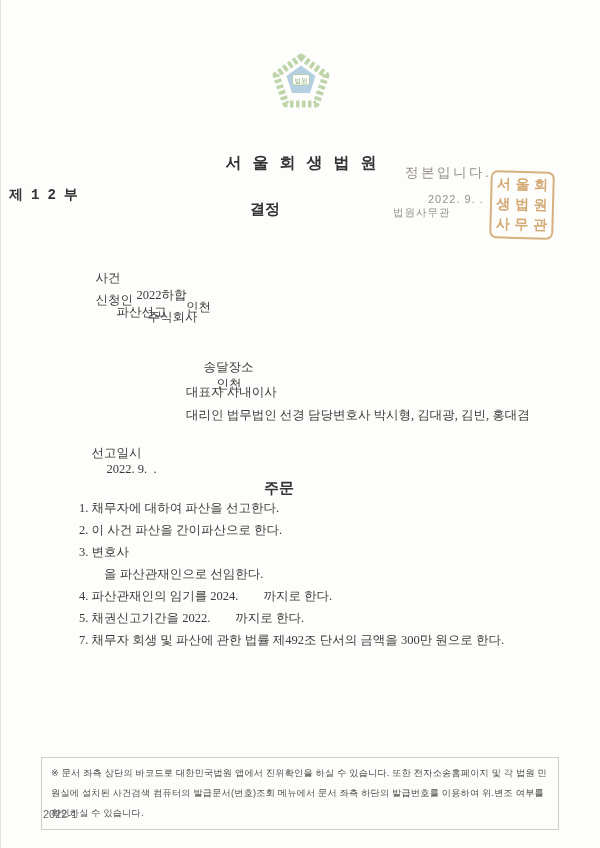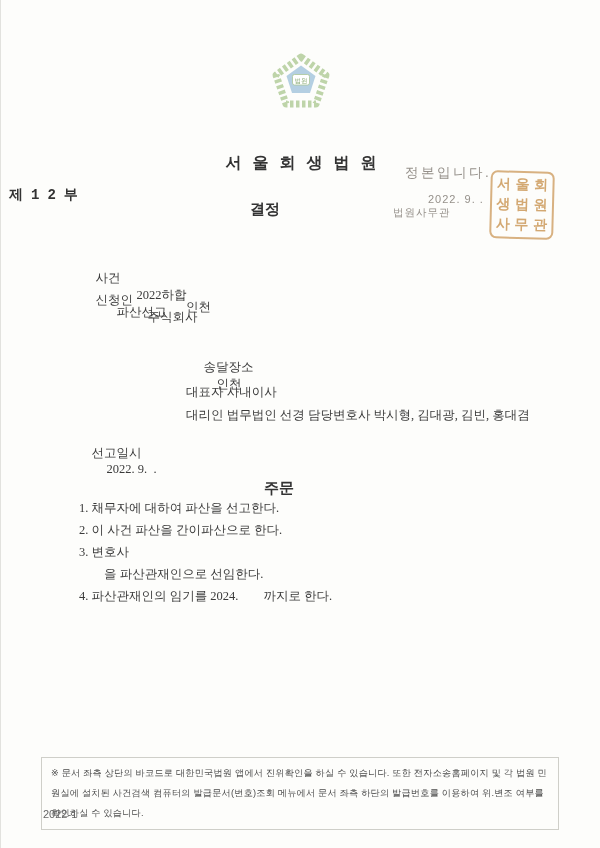--- a/index.html
+++ b/index.html
@@ -173,18 +173,20 @@
   </div>
 
   <div class="abs order-title">주문</div>
 
   <div class="abs order-items">
     <div class="order-item">1. 채무자에 대하여 파산을 선고한다.</div>
     <div class="order-item">2. 이 사건 파산을 간이파산으로 한다.</div>
     <div class="order-item">3. 변호사
         을 파산관재인으로 선임한다.</div>
     <div class="order-item">4. 파산관재인의 임기를 2024.        까지로 한다.</div>
+    <div class="order-item">5. 채권신고기간을 2022.        까지로 한다.</div>
+    <div class="order-item">7. 채무자 회생 및 파산에 관한 법률 제492조 단서의 금액을 300만 원으로 한다.</div>
   </div>
 
   <div class="abs footer-box">※ 문서 좌측 상단의 바코드로 대한민국법원 앱에서 진위확인을 하실 수 있습니다. 또한 전자소송홈페이지 및 각 법원 민원실에 설치된 사건검색 컴퓨터의 발급문서(번호)조회 메뉴에서 문서 좌측 하단의 발급번호를 이용하여 위.변조 여부를 확인하실 수 있습니다.</div>
   <div class="abs doc-number">2022-1</div>
 
 </div>
 
 </body></html>

